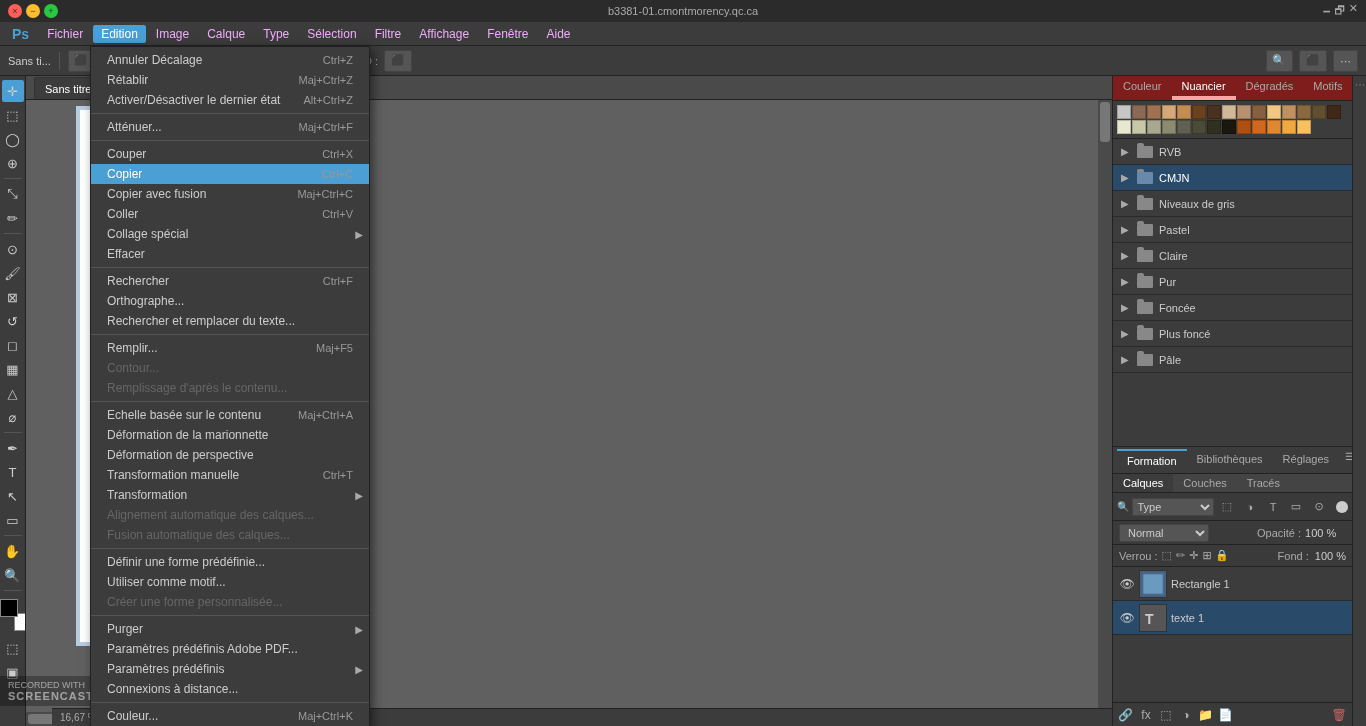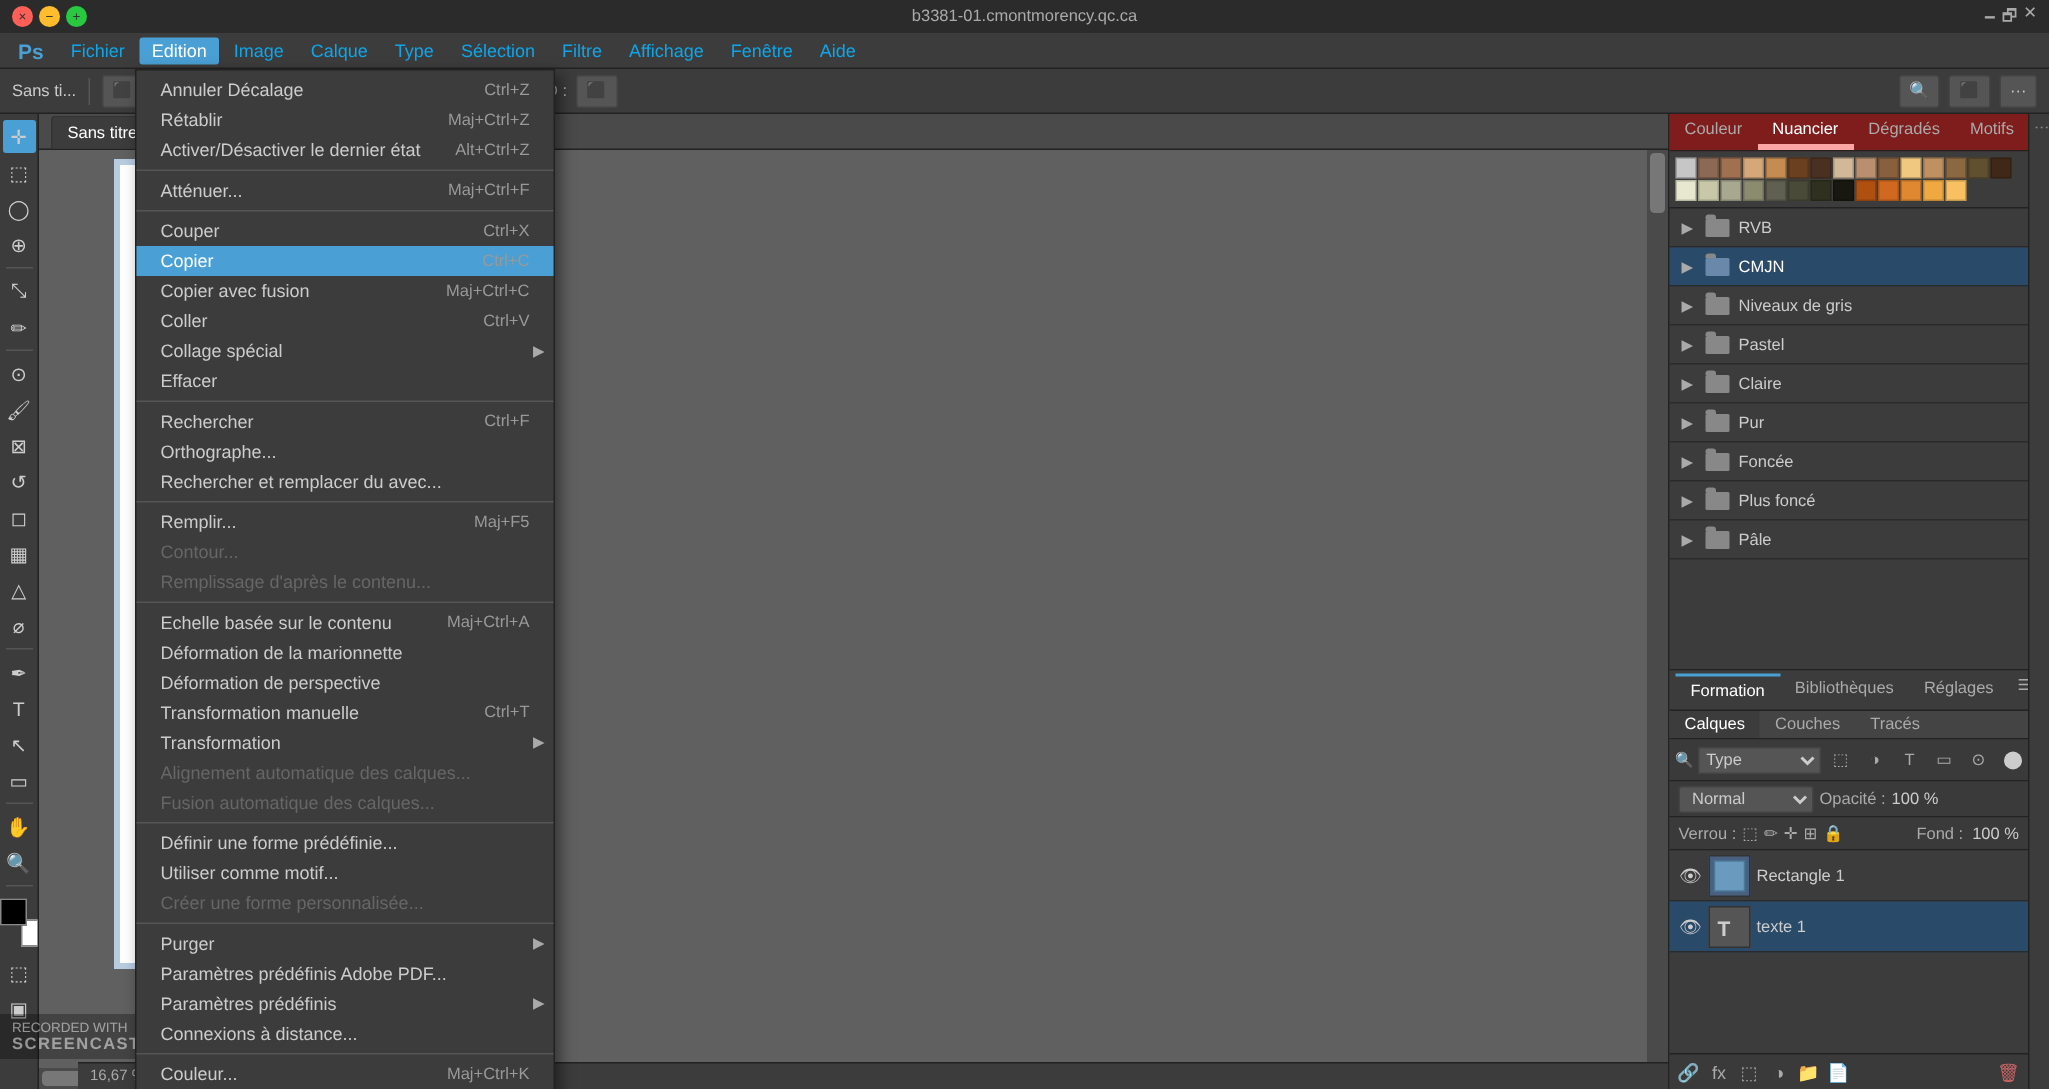--- a/index.html
+++ b/index.html
@@ -32,21 +32,21 @@
       align-items: center;
       padding: 0 4px;
       gap: 2px;
       border-bottom: 1px solid #222;
     }
     .menu-item {
       padding: 2px 8px;
       cursor: pointer;
       border-radius: 2px;
       font-size: 12px;
-      color: #0ea5e9;
+      color: #f0abfc;
       position: relative;
     }
     .menu-item:hover, .menu-item.active { background: #5a5a5a; color: #fff; }
     .menu-item.active { background: #4a9fd4; color: #fff; }
 
     
     #optionsbar {
       height: 30px;
       background: #3c3c3c;
       border-bottom: 1px solid #222;
@@ -335,21 +335,21 @@
     .blend-select {
       height: 18px;
       background: #555;
       border: 1px solid #444;
       border-radius: 2px;
       color: #ccc;
       font-size: 11px;
       padding: 0 4px;
       width: 90px;
     }
-    .opacity-label { font-size: 11px; color: #aaa; }
+    .opacity-label { font-size: 11px; color: #aaa; margin-left: 44px; }
     .opacity-value { font-size: 11px; color: #ccc; width: 40px; }
 
     
     .layer-lock-row {
       height: 22px;
       background: #3a3a3a;
       border-bottom: 1px solid #222;
       display: flex;
       align-items: center;
       padding: 0 6px;
@@ -926,21 +926,21 @@
   </div>
   <div class="menu-separator"></div>
   <div class="menu-entry">
     <span class="menu-label">Rechercher</span>
     <span class="menu-shortcut">Ctrl+F</span>
   </div>
   <div class="menu-entry">
     <span class="menu-label">Orthographe...</span>
   </div>
   <div class="menu-entry">
-    <span class="menu-label">Rechercher et remplacer du avec...</span>
+    <span class="menu-label">Rechercher et remplacer du texte...</span>
   </div>
   <div class="menu-separator"></div>
   <div class="menu-entry">
     <span class="menu-label">Remplir...</span>
     <span class="menu-shortcut">Maj+F5</span>
   </div>
   <div class="menu-entry disabled">
     <span class="menu-label">Contour...</span>
   </div>
   <div class="menu-entry disabled">

